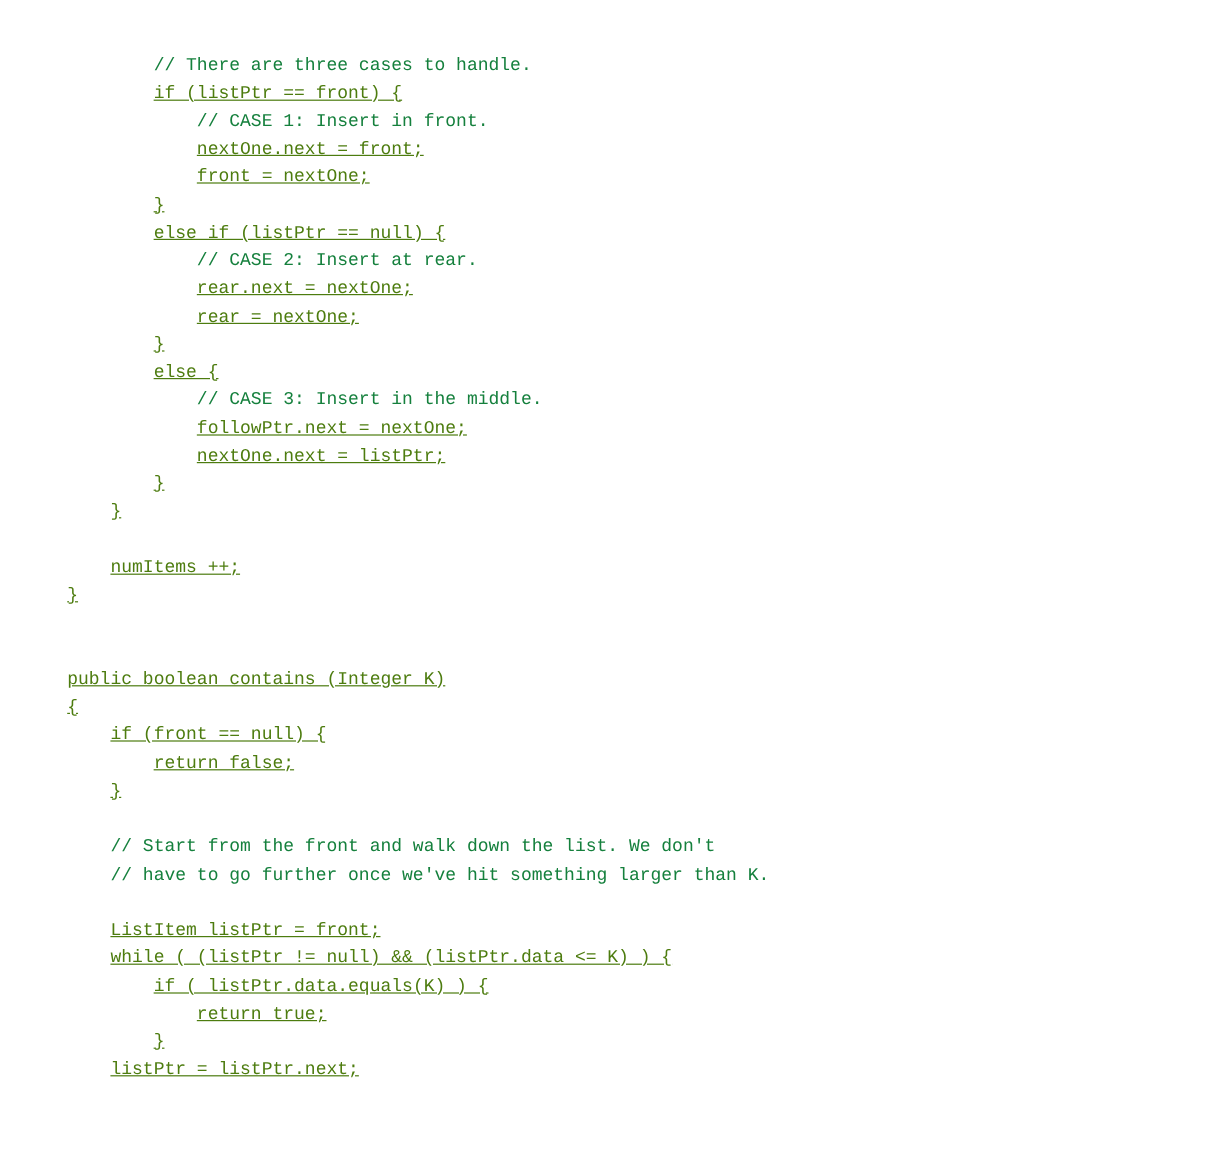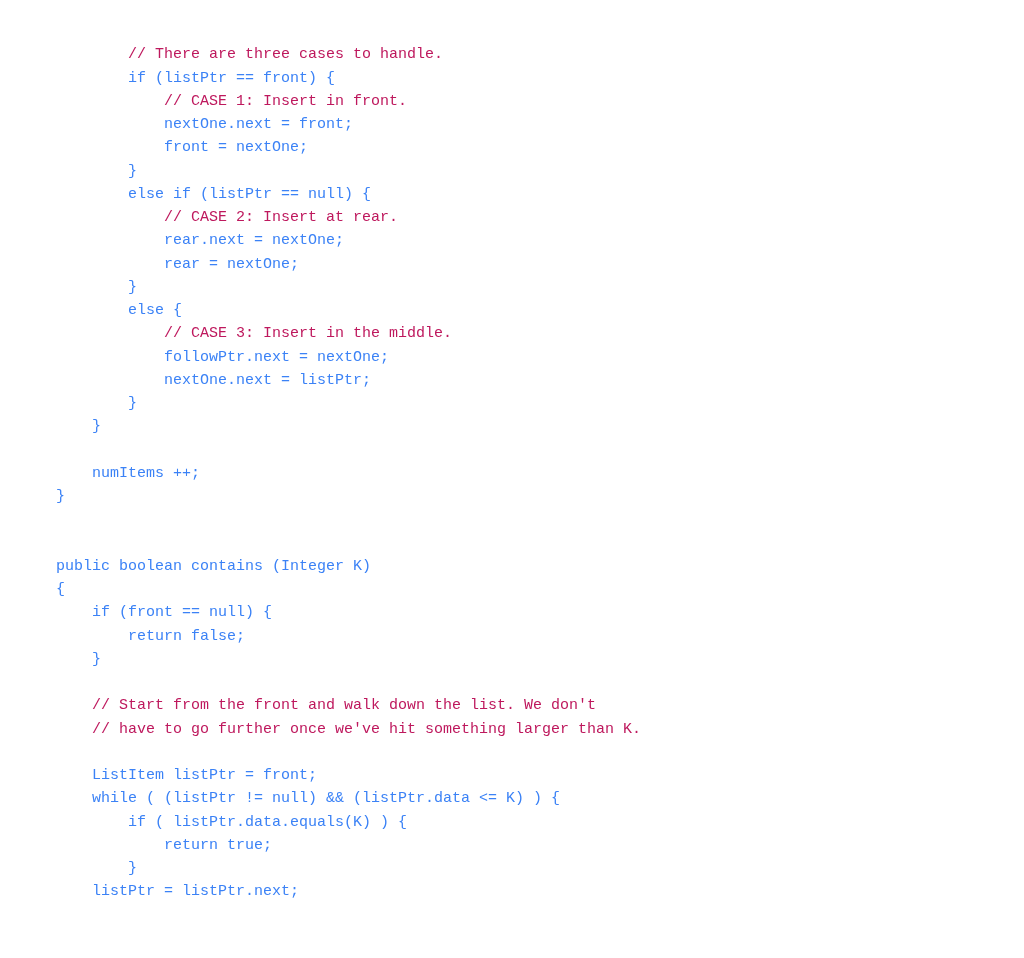--- a/index.html
+++ b/index.html
@@ -17,24 +17,25 @@
       padding: 10px 0;
     }
 
     .code-container {
       padding: 10px 20px;
       white-space: pre;
       overflow-x: auto;
     }
 
     .comment {
-      color: #be185d;
+      color: #15803d;
     }
 
     .normal {
-      color: #3b82f6;
+      color: #4d7c0f;
+      text-decoration: underline;
     }
   </style>
 </head>
 <body>
 
 <div class="code-container">
 <div><span>            </span><span class="comment">// There are three cases to handle.</span></div><div><span>            </span><span class="normal">if (listPtr == front) {</span></div><div><span>                </span><span class="comment">// CASE 1: Insert in front.</span></div><div><span>                </span><span class="normal">nextOne.next = front;</span></div><div><span>                </span><span class="normal">front = nextOne;</span></div><div><span>            </span><span class="normal">}</span></div><div><span>            </span><span class="normal">else if (listPtr == null) {</span></div><div><span>                </span><span class="comment">// CASE 2: Insert at rear.</span></div><div><span>                </span><span class="normal">rear.next = nextOne;</span></div><div><span>                </span><span class="normal">rear = nextOne;</span></div><div><span>            </span><span class="normal">}</span></div><div><span>            </span><span class="normal">else {</span></div><div><span>                </span><span class="comment">// CASE 3: Insert in the middle.</span></div><div><span>                </span><span class="normal">followPtr.next = nextOne;</span></div><div><span>                </span><span class="normal">nextOne.next = listPtr;</span></div><div><span>            </span><span class="normal">}</span></div><div><span>        </span><span class="normal">}</span></div><div style="line-height: 1.55;">&nbsp;</div><div><span>        </span><span class="normal">numItems ++;</span></div><div><span>    </span><span class="normal">}</span></div><div style="line-height: 1.55;">&nbsp;</div><div style="line-height: 1.55;">&nbsp;</div><div><span>    </span><span class="normal">public boolean contains (Integer K)</span></div><div><span>    </span><span class="normal">{</span></div><div><span>        </span><span class="normal">if (front == null) {</span></div><div><span>            </span><span class="normal">return false;</span></div><div><span>        </span><span class="normal">}</span></div><div style="line-height: 1.55;">&nbsp;</div><div><span>        </span><span class="comment">// Start from the front and walk down the list. We don't</span></div><div><span>        </span><span class="comment">// have to go further once we've hit something larger than K.</span></div><div style="line-height: 1.55;">&nbsp;</div><div><span>        </span><span class="normal">ListItem listPtr = front;</span></div><div><span>        </span><span class="normal">while ( (listPtr != null) &amp;&amp; (listPtr.data &lt;= K) ) {</span></div><div><span>            </span><span class="normal">if ( listPtr.data.equals(K) ) {</span></div><div><span>                </span><span class="normal">return true;</span></div><div><span>            </span><span class="normal">}</span></div><div><span>        </span><span class="normal">listPtr = listPtr.next;</span></div></div>
 
 </body></html>

